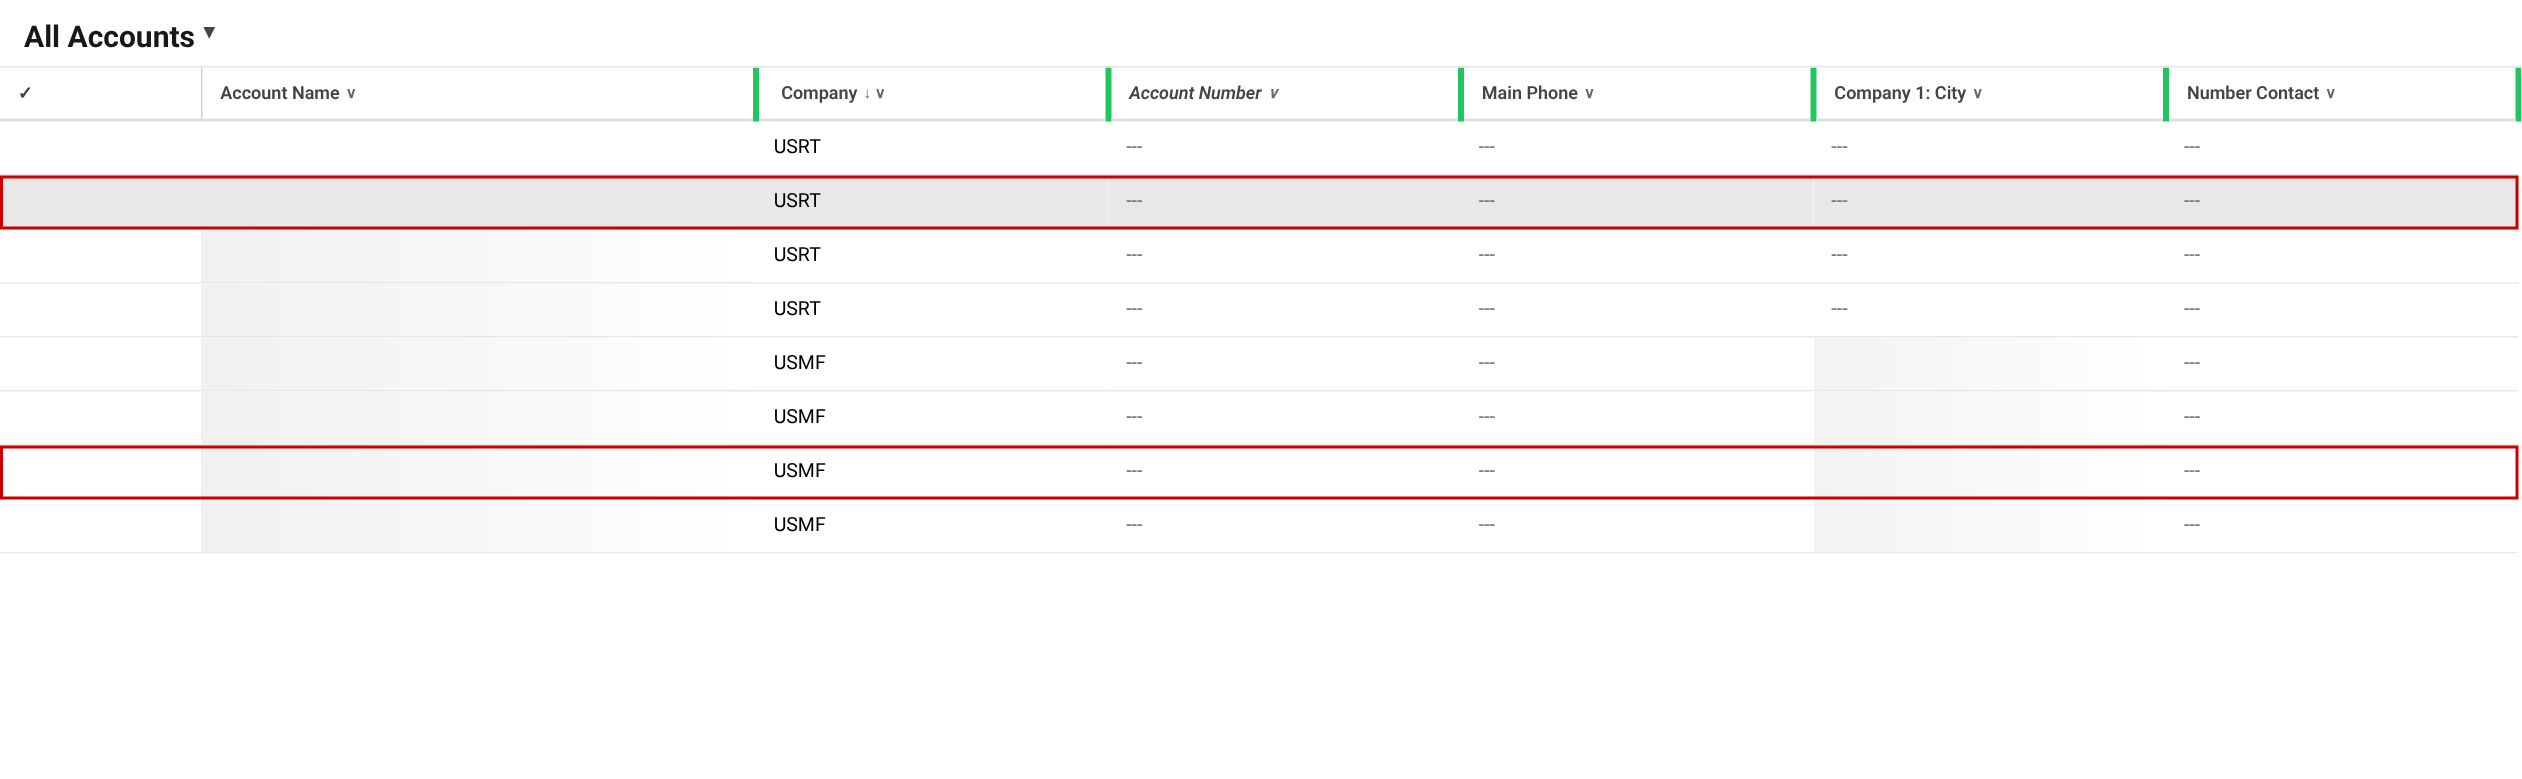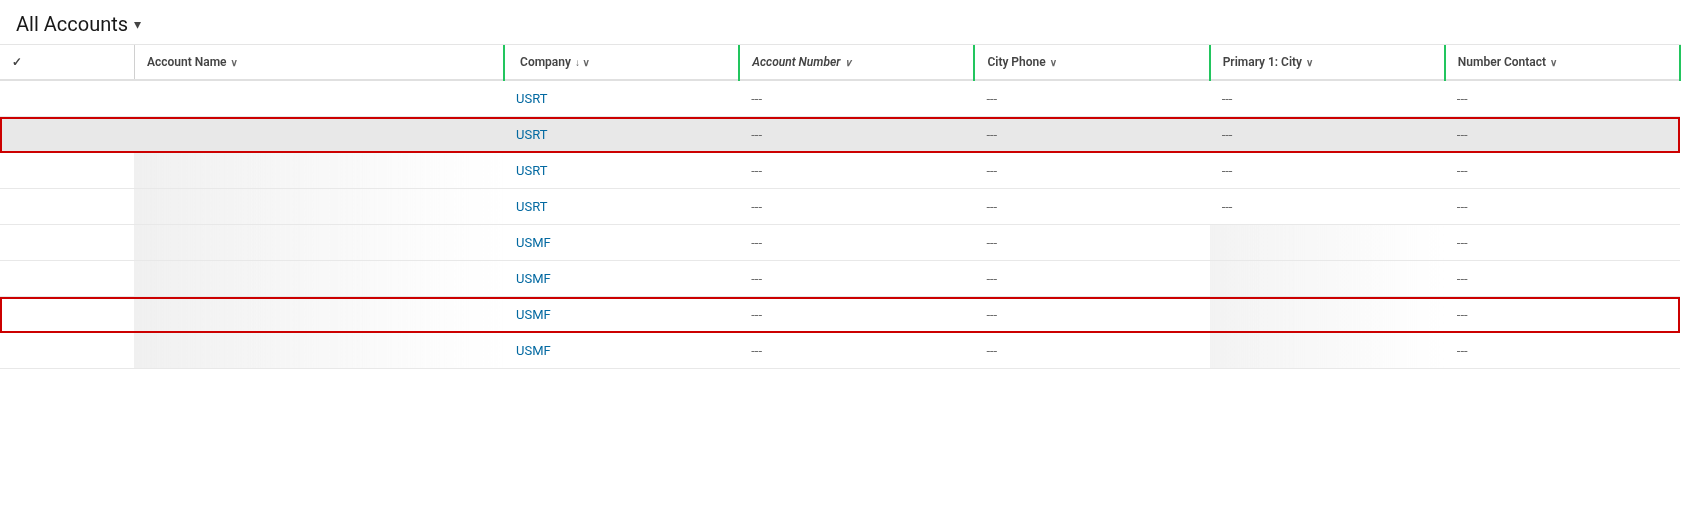--- a/index.html
+++ b/index.html
@@ -17,24 +17,23 @@
 
     .page-header {
       display: flex;
       align-items: center;
       padding: 12px 16px 8px 16px;
       border-bottom: 1px solid #e5e5e5;
     }
 
     .page-title {
       font-size: 20px;
-      font-weight: 400;
+      font-weight: 700;
       color: #181818;
       display: flex;
-      align-items: center;
       gap: 6px;
     }
 
     .chevron-down {
       font-size: 14px;
       color: #444;
     }
 
     .table-container {
       width: 100%;
@@ -51,21 +50,21 @@
       border-bottom: 2px solid #e0e0e0;
     }
 
     thead th {
       padding: 10px 12px;
       text-align: left;
       font-weight: 600;
       font-size: 12px;
       color: #444;
       white-space: nowrap;
-      border-right: 2px solid #22c55e;
+      border-right: 4px solid #22c55e;
       background: #fff;
       cursor: pointer;
       user-select: none;
     }
 
     thead th:first-child {
       width: 48px;
       border-right: 1px solid #d0d0d0;
     }
 
@@ -91,21 +90,21 @@
       text-overflow: ellipsis;
       white-space: nowrap;
     }
 
     tbody td:first-child {
       width: 48px;
       text-align: center;
     }
 
     .link-text {
-      color: #0369a1;
+      color: #000000;
       text-decoration: none;
       cursor: pointer;
     }
 
     .dash {
       color: #666;
       font-size: 13px;
     }
   </style>
 </head>
@@ -140,27 +139,27 @@
           </div>
         </th>
         <th style="width:14%;font-style:italic;">
           <div class="col-header">
             <span>Account Number</span>
             <span class="sort-icon">∨</span>
           </div>
         </th>
         <th style="width:14%;">
           <div class="col-header">
-            <span>City Phone</span>
+            <span>Main Phone</span>
             <span class="sort-icon">∨</span>
           </div>
         </th>
         <th style="width:14%;">
           <div class="col-header">
-            <span>Primary 1: City</span>
+            <span>Company 1: City</span>
             <span class="sort-icon">∨</span>
           </div>
         </th>
         <th style="width:14%;">
           <div class="col-header">
             <span>Number Contact</span>
             <span class="sort-icon">∨</span>
           </div>
         </th>
       </tr>

